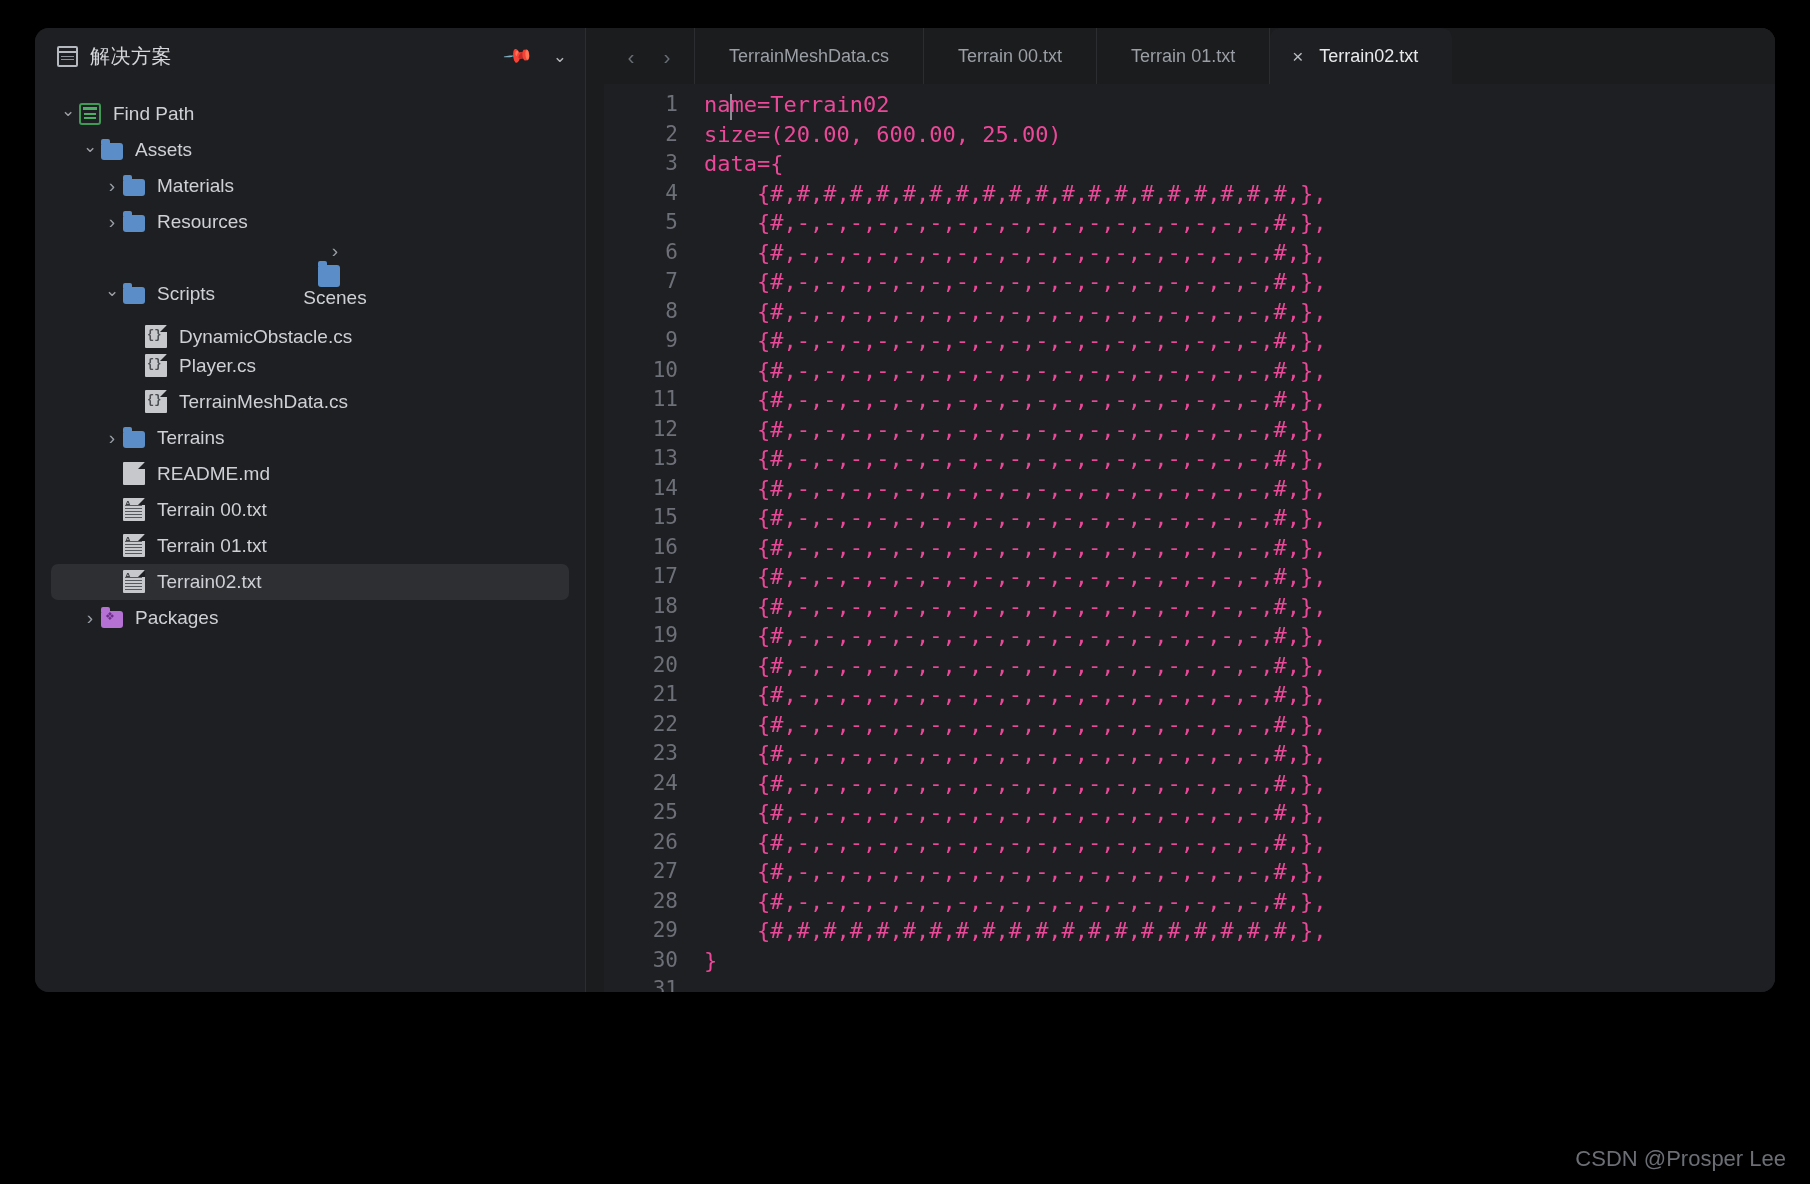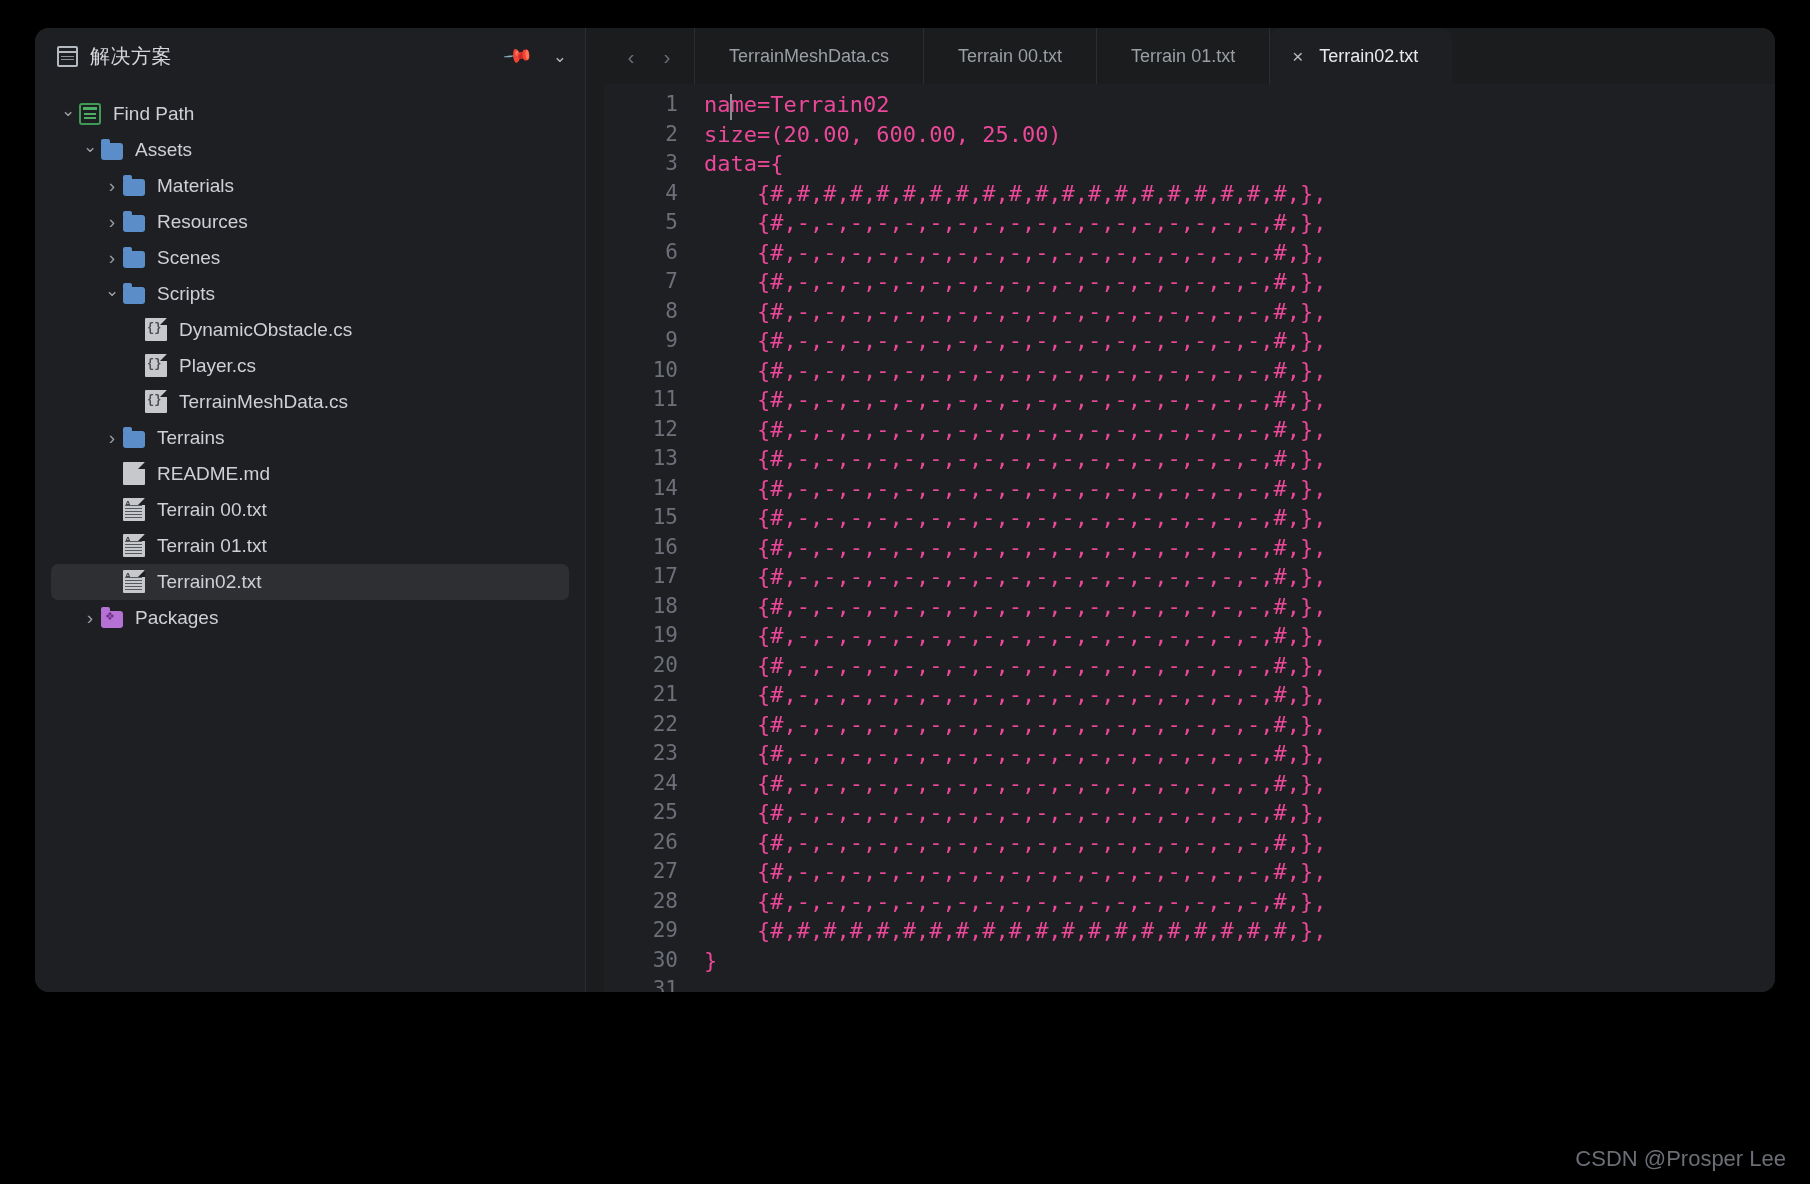--- a/index.html
+++ b/index.html
@@ -269,31 +269,31 @@
         <div class="tree-row" style="padding-left: 50px;">
           <span class="twisty closed"></span>
           <span class="ico ico-folder"></span>
           <span class="tree-label">Materials</span>
         </div>
         <div class="tree-row" style="padding-left: 50px; text-align: right;">
           <span class="twisty closed"></span>
           <span class="ico ico-folder"></span>
           <span class="tree-label">Resources</span>
         </div>
-        <div class="tree-row" style="padding-left: 50px;">
+        <div class="tree-row" style="padding-left: 50px; flex-direction: column;">
           <span class="twisty closed"></span>
           <span class="ico ico-folder"></span>
           <span class="tree-label">Scenes</span>
         </div>
         <div class="tree-row" style="padding-left: 50px;">
           <span class="twisty open"></span>
           <span class="ico ico-folder"></span>
           <span class="tree-label">Scripts</span>
         </div>
-        <div class="tree-row" style="padding-left: 72px;">
+        <div class="tree-row" style="padding-left: 72px; align-items: flex-end;">
           <span class="twisty empty"></span>
           <span class="ico ico-file cs"></span>
           <span class="tree-label">DynamicObstacle.cs</span>
         </div>
         <div class="tree-row" style="padding-left: 72px;">
           <span class="twisty empty"></span>
           <span class="ico ico-file cs"></span>
           <span class="tree-label">Player.cs</span>
         </div>
         <div class="tree-row" style="padding-left: 72px;">

